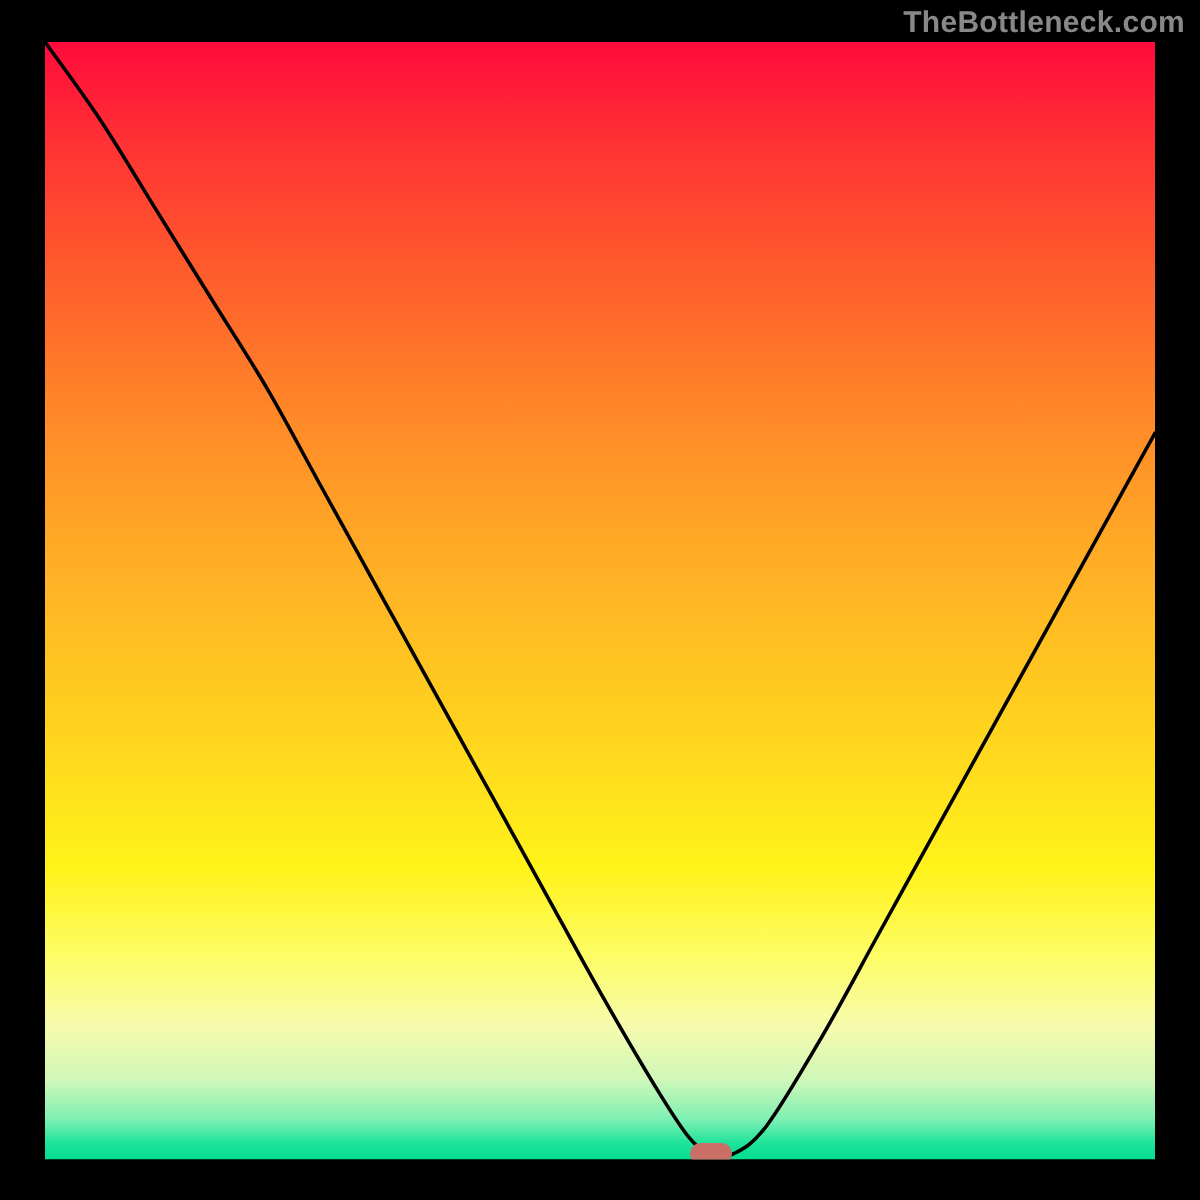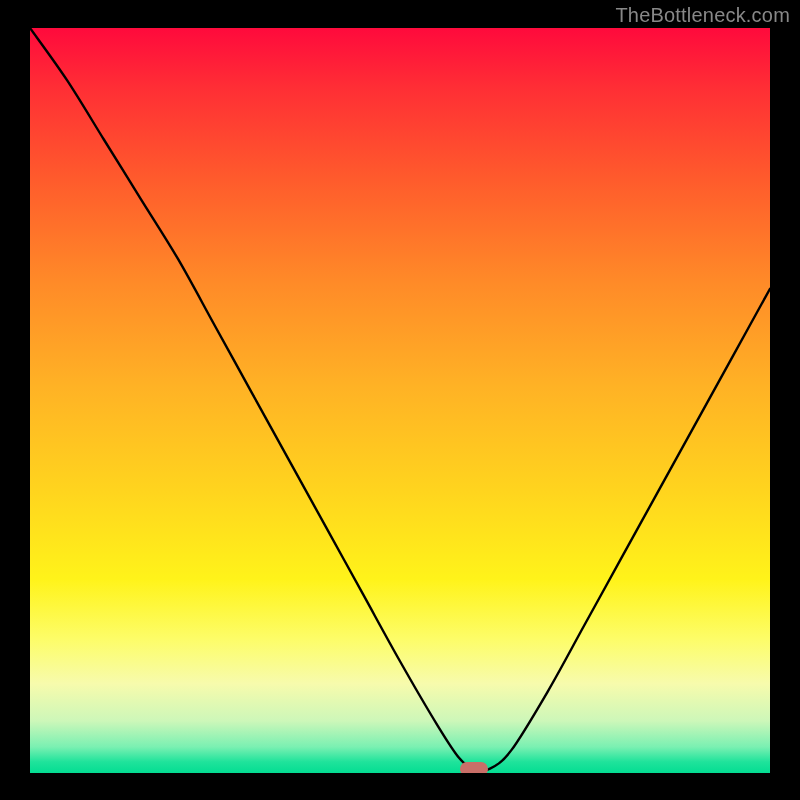--- a/index.html
+++ b/index.html
@@ -15,21 +15,21 @@
     position: relative;
     width: 800px;
     height: 800px;
     background: #000;
   }
   .attribution {
     position: absolute;
     top: 4px;
     right: 10px;
     font-size: 20px;
-    font-weight: 400;
+    font-weight: 700;
     color: #888;
     z-index: 10;
     letter-spacing: 0.2px;
   }
   .plot-area {
     position: absolute;
     left: 30px;
     top: 28px;
     width: 740px;
     height: 745px;

